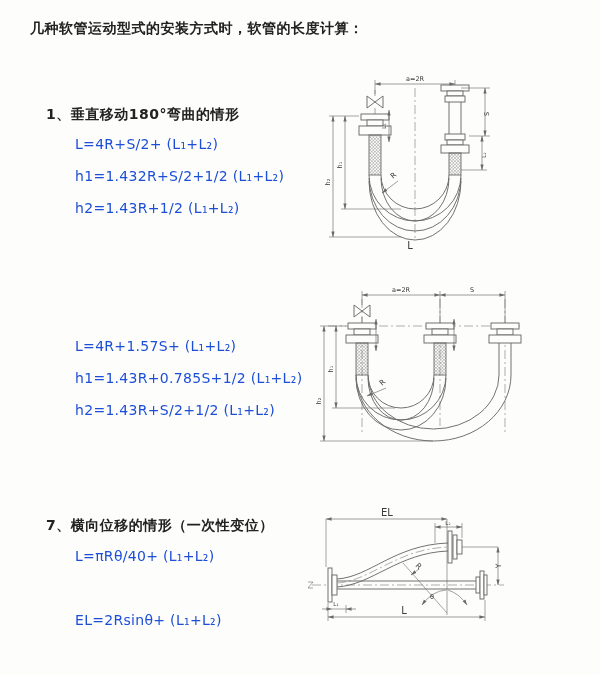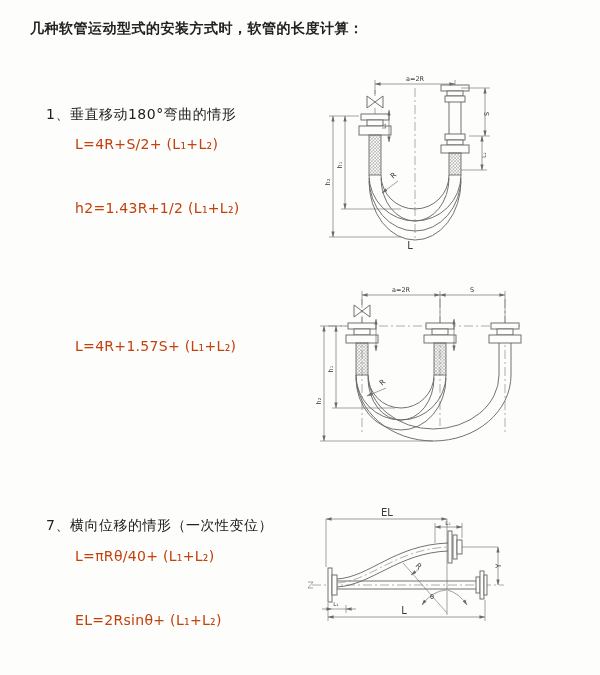--- a/index.html
+++ b/index.html
@@ -13,25 +13,25 @@
     font-family:"DejaVu Sans","Liberation Sans",sans-serif;
     color:var(--ink);position:relative;overflow:hidden;
   }
   .page{position:absolute;left:0;top:0;width:600px;height:499px;}
   .title{
     position:absolute;left:30px;top:20px;width:560px;
     font-size:14px;font-weight:bold;letter-spacing:.5px;color:#222;
   }
   .sec-heading{
     position:absolute;left:46px;
-    font-size:14px;font-weight:normal;letter-spacing:.5px;color:#222;white-space:nowrap;text-align:right;
+    font-size:14px;font-weight:bold;letter-spacing:.5px;color:#222;white-space:nowrap;text-align:right;
   }
   .formula{
     position:absolute;left:75px;
-    font-size:14px;letter-spacing:.3px;color:#c2410c;white-space:nowrap;
+    font-size:14px;letter-spacing:.3px;color:#1d4ed8;white-space:nowrap;
   }
   svg{position:absolute;overflow:visible;}
   svg text{fill:#3a3a3a;font-family:"DejaVu Sans",sans-serif;}
   .ln{fill:none;stroke:var(--line);stroke-width:.95;}
   .thin{fill:none;stroke:var(--line);stroke-width:.6;}
   .dim{fill:none;stroke:var(--line);stroke-width:.65;
        marker-start:url(#ah);marker-end:url(#ah);}
   .arr{fill:none;stroke:var(--line);stroke-width:.65;marker-end:url(#ah);}
   .cl{fill:none;stroke:#7b7b7b;stroke-width:.6;stroke-dasharray:9 3 2 3;}
   .hz{fill:url(#hatch);stroke:var(--line);stroke-width:.9;}
@@ -52,23 +52,26 @@
       <pattern id="hatch" width="3.2" height="3.2" patternUnits="userSpaceOnUse">
         <path d="M0,3.2 L3.2,0 M0,0 L3.2,3.2" stroke="#8a8a8a" stroke-width=".45" fill="none"></path>
       </pattern>
     </defs>
   </svg>
 
   <div class="title">几种软管运动型式的安装方式时，软管的长度计算：</div>
 
   <div class="sec-heading" style="top:106px">1、垂直移动180°弯曲的情形</div>
   <div class="formula" style="top:136px">L=4R+S/2+ (L₁+L₂)</div>
+  <div class="formula" style="top:168px">h1=1.432R+S/2+1/2 (L₁+L₂)</div>
   <div class="formula" style="top:200px">h2=1.43R+1/2 (L₁+L₂)</div>
 
   <div class="formula" style="top:338px">L=4R+1.57S+ (L₁+L₂)</div>
+  <div class="formula" style="top:370px">h1=1.43R+0.785S+1/2 (L₁+L₂)</div>
+  <div class="formula" style="top:402px">h2=1.43R+S/2+1/2 (L₁+L₂)</div>
 
   <div class="sec-heading" style="top:517px">7、横向位移的情形（一次性变位）</div>
   <div class="formula" style="top:548px">L=πRθ/40+ (L₁+L₂)</div>
   <div class="formula" style="top:612px">EL=2Rsinθ+ (L₁+L₂)</div>
 
   <svg style="left:303px;top:70px" width="270" height="185" viewBox="0 0 270 185">
     <path class="cl" d="M112,18 V170"></path>
 
     <g class="ln">
       <path d="M66,105 A46,46 0 0 0 158,105"></path>

